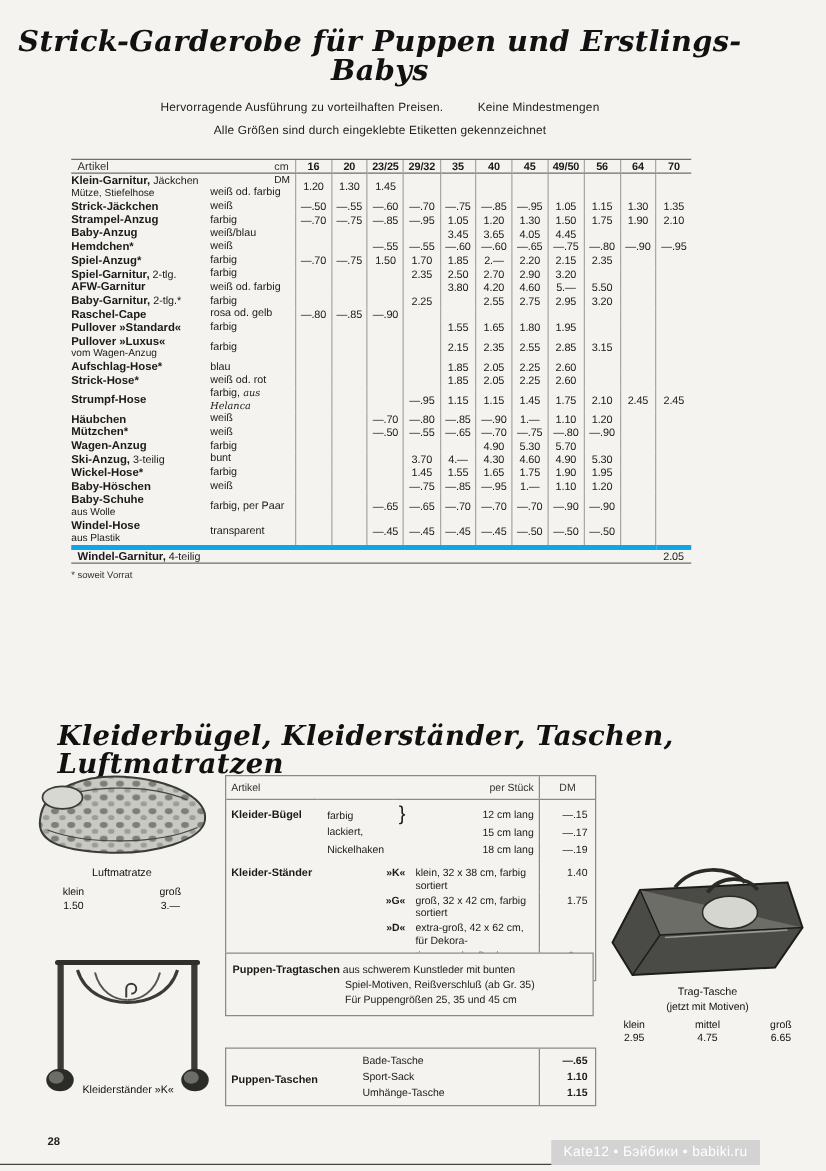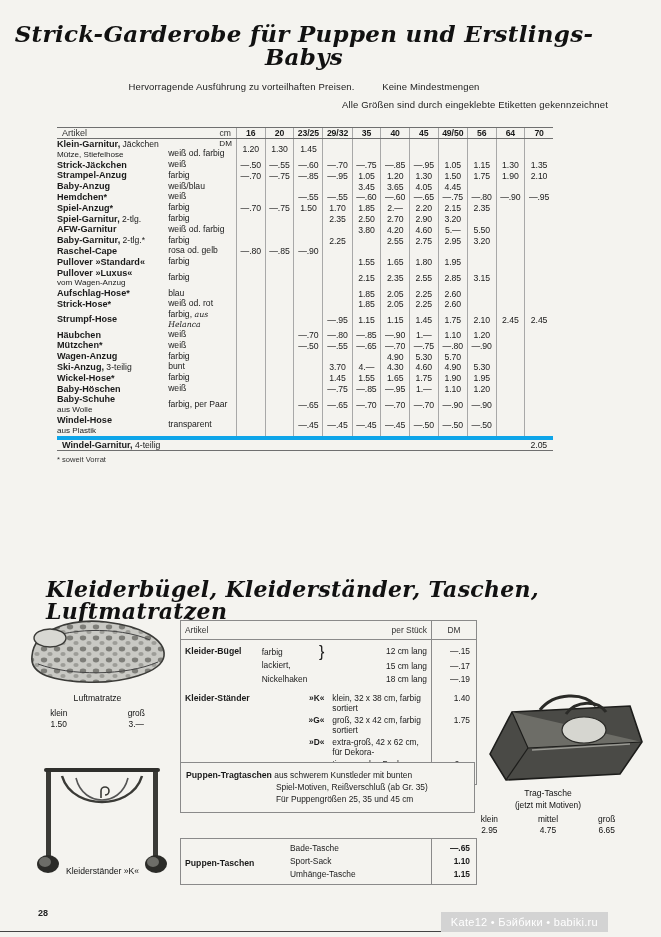--- a/index.html
+++ b/index.html
@@ -22,21 +22,21 @@
     letter-spacing:.3px;
     color:#111;
   }
   #main-title{font-size:23px;padding-top:22px;line-height:1;}
   #section2-title{font-size:22px;line-height:1;text-align:left;padding-left:46px;}
 
   .sub1{
     text-align:center;font-size:9.5px;margin-top:13px;color:#222;letter-spacing:.15px;
   }
   .sub1 .gap{display:inline-block;width:22px;}
-  .sub2{text-align:right;font-size:9.5px;margin-top:7px;color:#222;letter-spacing:.15px;}
+  .sub2{text-align:center;font-size:9.5px;margin-top:7px;color:#222;letter-spacing:.15px;}
 
   
   .t1wrap{margin:17px 55px 0 57px;border-top:1px solid #6f6f6f;border-bottom:1px solid #6f6f6f;}
   table.t1{border-collapse:collapse;width:100%;font-size:8.6px;}
   table.t1 td,table.t1 th{padding:0;}
   .hdr td{
     border-bottom:1px solid #6f6f6f;
     font-weight:700;font-size:9.4px;padding:4px 0 4px 0;text-align:center;
   }
   .hdr td.art{text-align:left;font-weight:400;font-size:9px;padding-left:5px;color:#333;}
@@ -526,21 +526,21 @@
 
   <svg class="illus" style="left:480px;top:690px;" width="172" height="96" viewBox="0 0 172 96">
     <path d="M10 64 L32 22 L150 16 L162 52 L140 84 L26 90 Z" fill="#4a4a46" stroke="#1d1d1b" stroke-width="1.6"></path>
     <path d="M32 22 L48 58 L162 52" fill="#6d6d67" stroke="#1d1d1b" stroke-width="1.2"></path>
     <path d="M48 58 L26 90" fill="none" stroke="#1d1d1b" stroke-width="1.2"></path>
     <path d="M60 20 C74 2 104 2 116 16" fill="none" stroke="#2a2a27" stroke-width="3"></path>
     <path d="M86 24 C96 10 118 10 126 22" fill="none" stroke="#2a2a27" stroke-width="3"></path>
     <ellipse cx="104" cy="40" rx="22" ry="13" fill="#d6d6d0" stroke="#2a2a27" stroke-width="1.2"></ellipse>
     <path d="M52 60 L150 54" fill="none" stroke="#9a9a94" stroke-width="1.4"></path>
   </svg>
-  <div class="cap" style="left:460px;top:788px;width:176px;">
+  <div class="cap" style="left:478px;top:788px;width:176px;">
     <div class="t">Trag-Tasche</div>
     <div>(jetzt mit Motiven)</div>
     <div class="row">
       <div class="cell">
         <b>klein</b>
         <b>2.95</b>
       </div>
       <div class="cell">
         <b>mittel</b>
         <b>4.75</b>

